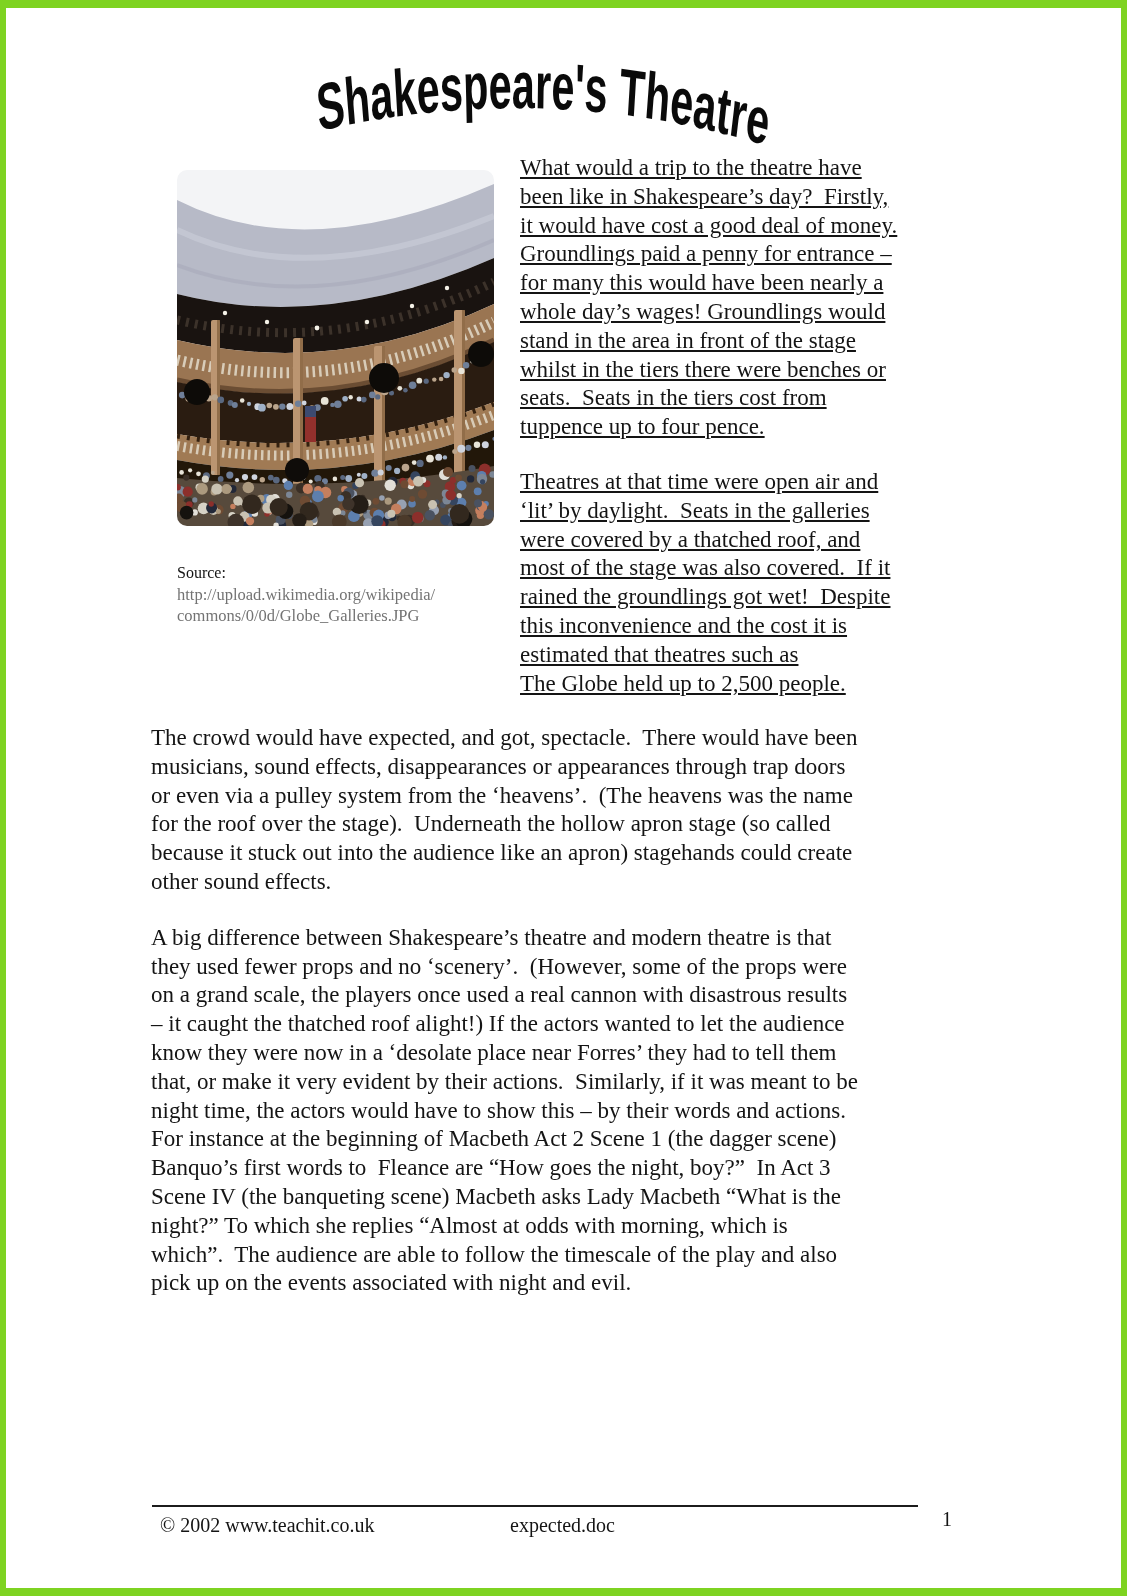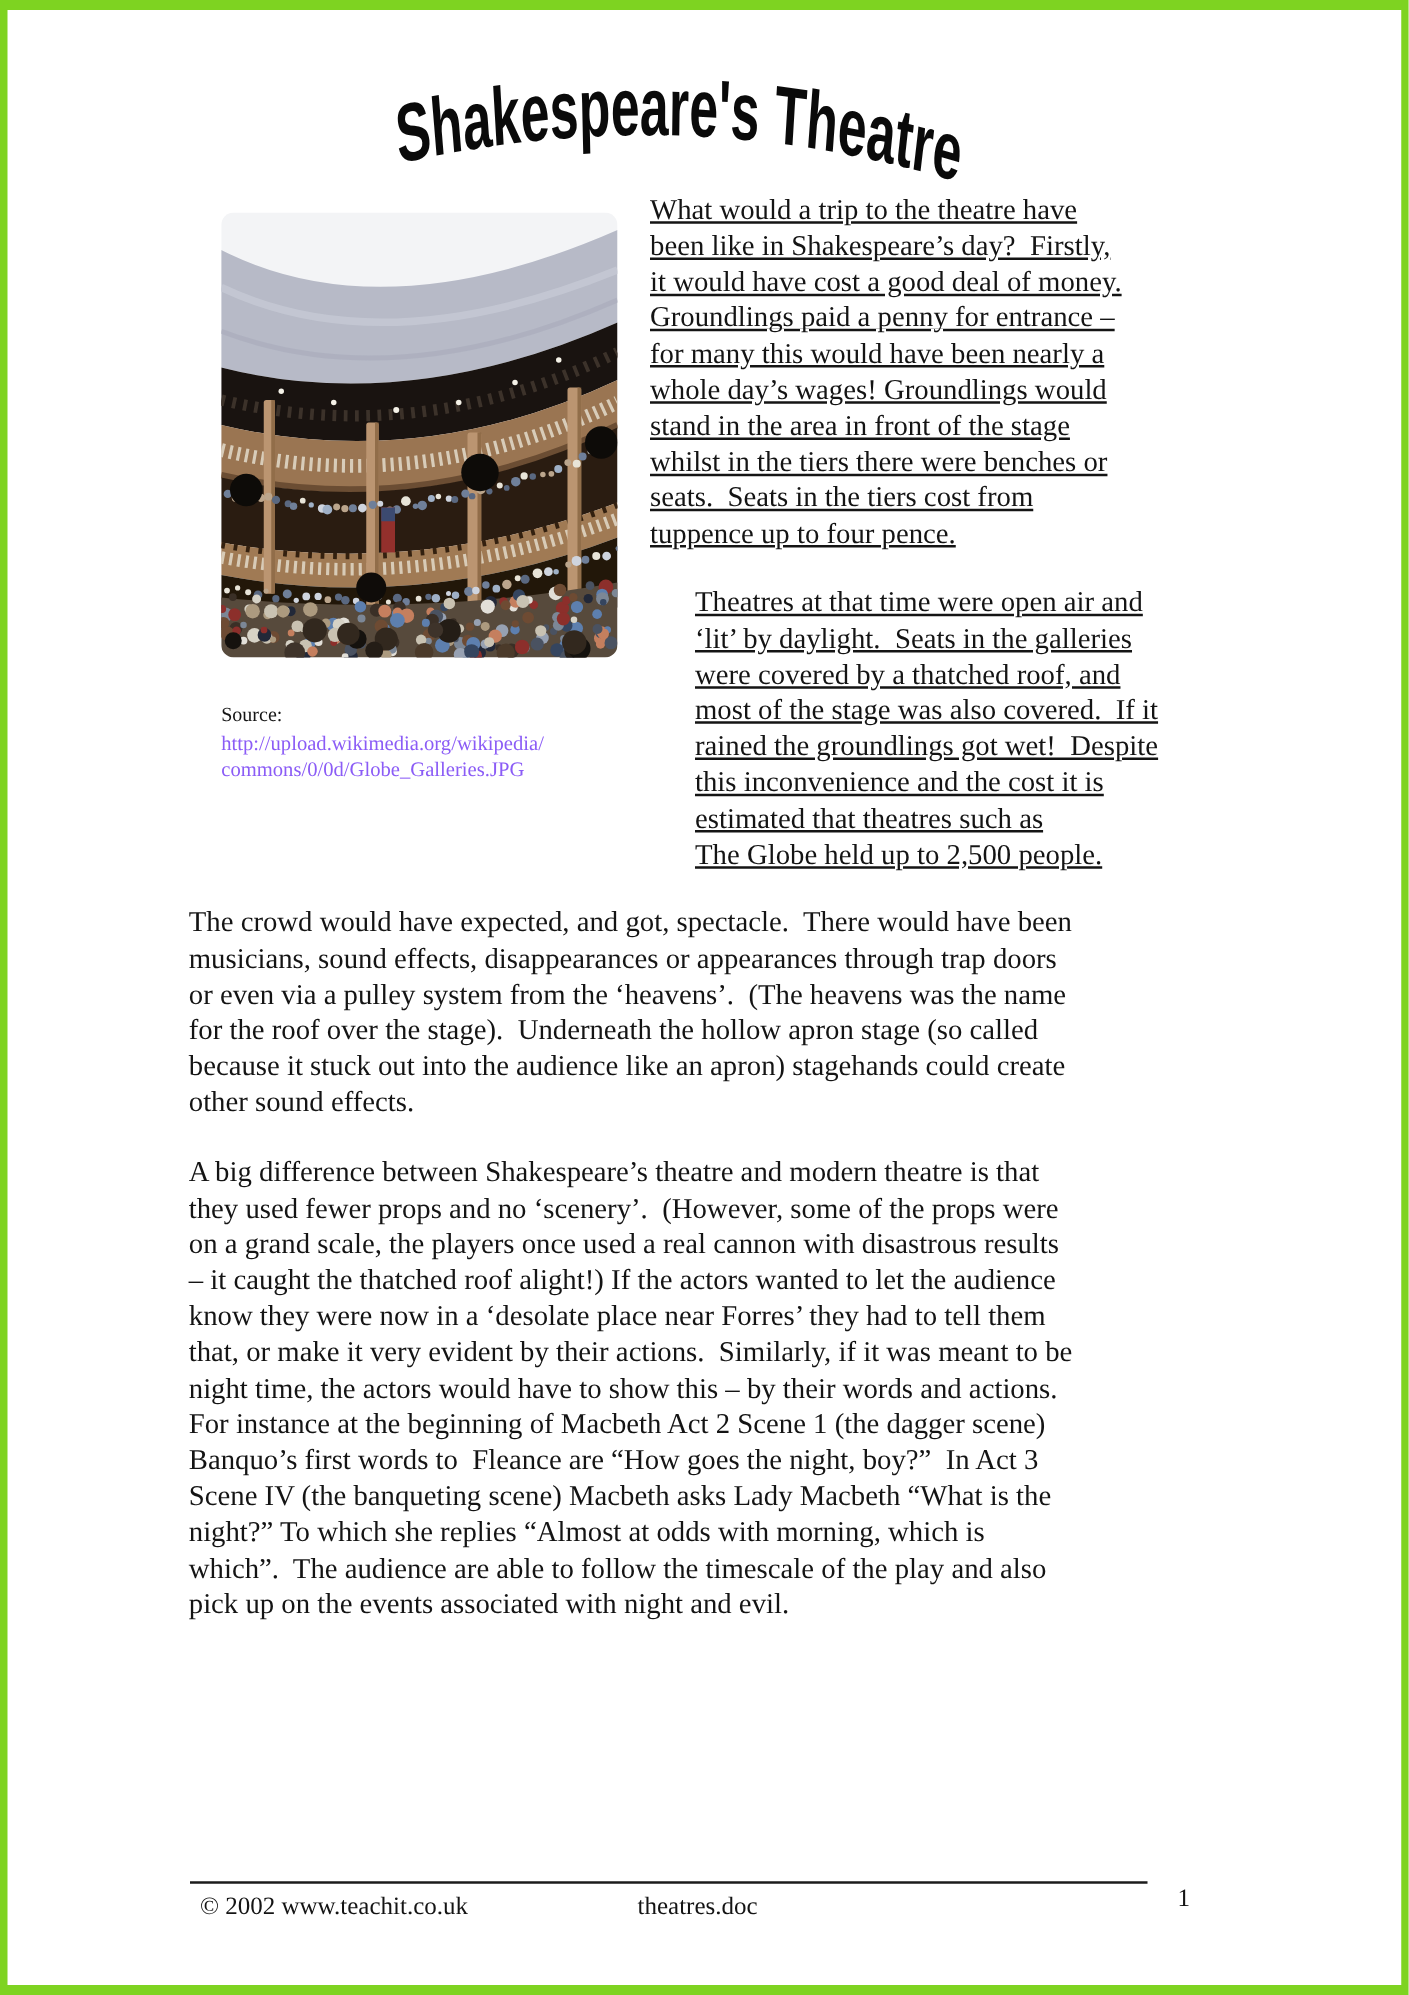--- a/index.html
+++ b/index.html
@@ -29,35 +29,35 @@
   .caption{
     position:absolute;left:171px;top:552px;width:330px;
   }
   .caption-title{
     font-weight:700;font-size:19px;line-height:24px;white-space:pre-wrap;
   }
   .caption-source-label{
     font-weight:400;font-size:16px;line-height:22px;margin-top:2px;
   }
   .caption-url{
-    font-size:16.5px;line-height:21px;white-space:pre-wrap;color:#8b5cf6;
+    font-size:16.5px;line-height:21px;white-space:pre-wrap;color:#737373;
   }
   .intro-col{
     position:absolute;left:514px;top:146px;width:460px;text-decoration:underline;
   }
   .bodytext{
     position:absolute;left:145px;top:716px;width:832px;
   }
   .para{
     margin:0;
     font-size:23px;
     line-height:28.8px;
     white-space:pre-wrap;
   }
-  .intro-gap{margin-top:26px;margin-left:36px;}
+  .intro-gap{margin-top:26px;}
   .body-gap{margin-top:27px;}
   .footer-line{
     position:absolute;left:146px;top:1497px;width:766px;height:2px;background:#1c1c1c;
   }
   .footer-copyright{
     position:absolute;left:154px;top:1506px;font-size:20px;text-align:right;
   }
   .footer-filename{
     position:absolute;left:504px;top:1506px;font-size:20px;
   }
@@ -451,16 +451,16 @@
 For instance at the beginning of Macbeth Act 2 Scene 1 (the dagger scene)
 Banquo’s first words to  Fleance are “How goes the night, boy?”  In Act 3
 Scene IV (the banqueting scene) Macbeth asks Lady Macbeth “What is the
 night?” To which she replies “Almost at odds with morning, which is
 which”.  The audience are able to follow the timescale of the play and also
 pick up on the events associated with night and evil.</p>
   </div>
 
   <div class="footer-line"></div>
   <div class="footer-copyright">© 2002 www.teachit.co.uk</div>
-  <div class="footer-filename">theatres.doc</div>
+  <div class="footer-filename">expected.doc</div>
   <div class="footer-page-number">1</div>
 
 </div>
 
 </body></html>

